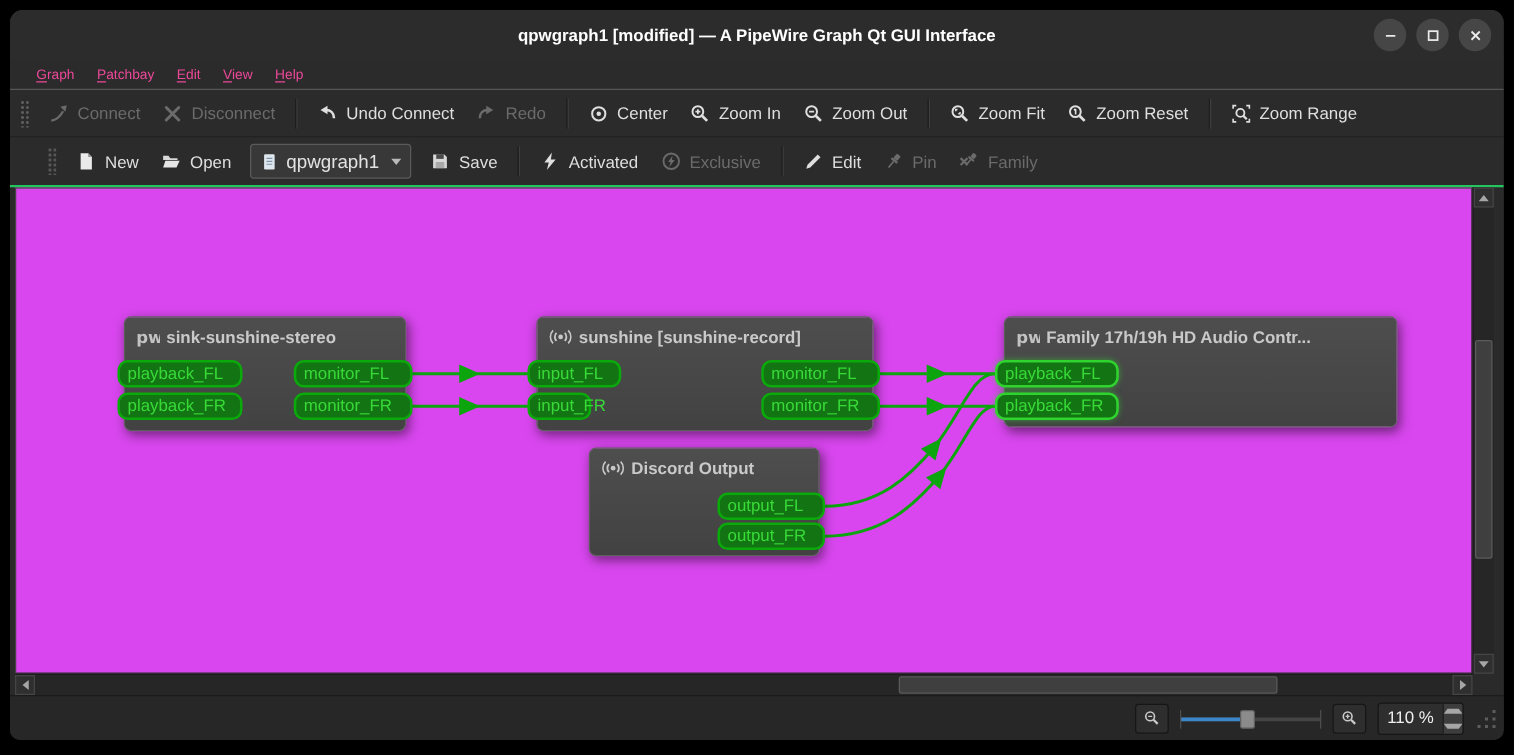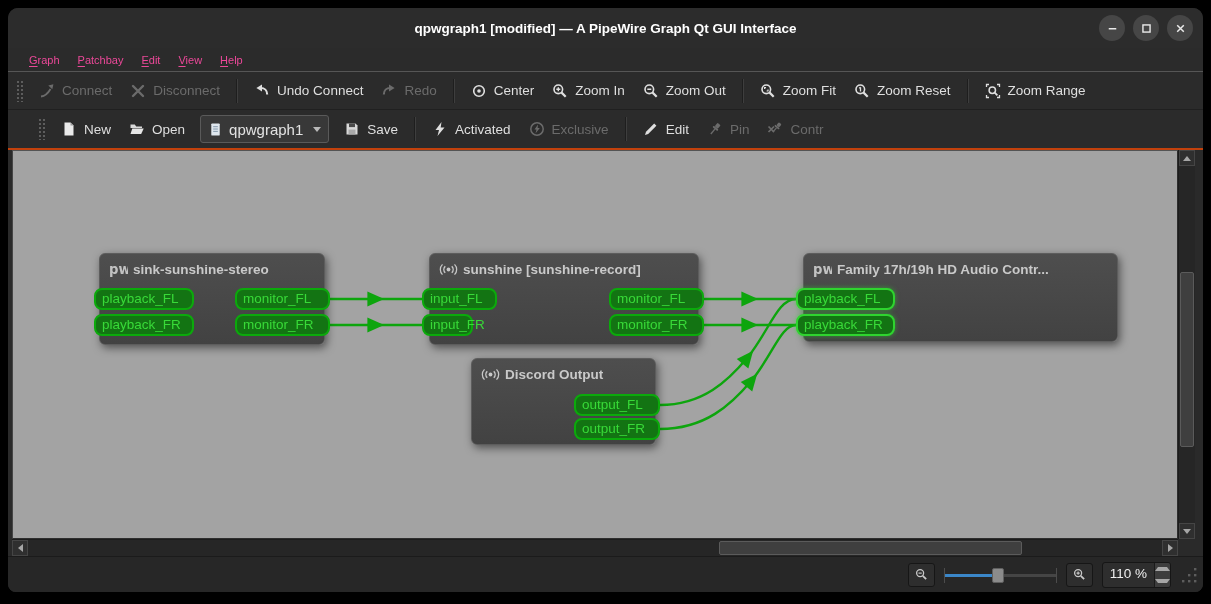--- a/index.html
+++ b/index.html
@@ -13,36 +13,36 @@
   #win-controls{margin-left:auto;display:flex;gap:8px;padding-right:10px;z-index:2;}
   .win-btn{width:26px;height:26px;border-radius:50%;background:#464646;display:flex;align-items:center;justify-content:center;}
   
   #menubar{height:23px;background:#2b2b2b;display:flex;align-items:center;padding-left:12px;
     border-bottom:1px solid #565656;flex:0 0 auto;}
   .menu-item{color:#ec4899;font-size:11px;padding:2px 9px;}
   .menu-item u{text-decoration:underline;text-underline-offset:2px;}
   
   .toolbar{height:37px;background:#2b2b2b;display:flex;align-items:center;padding-left:6px;flex:0 0 auto;}
   #toolbar-graph{border-bottom:1px solid #202020;}
-  #toolbar-patchbay{border-bottom:2px solid #c2410c;height:38px;padding-left:28px;}
+  #toolbar-patchbay{border-bottom:2px solid #22c55e;height:38px;padding-left:28px;}
   .tb-handle{width:7px;height:22px;margin:0 7px 0 2px;
     background-image:radial-gradient(#5d5d5d 1px,transparent 1.3px);background-size:4px 4px;}
   .tb-sep{width:0;height:24px;border-left:1px solid #1e1e1e;border-right:1px solid #3e3e3e;margin:0 7px;}
   .tb-btn{display:flex;align-items:center;gap:7px;padding:0 9px;height:28px;color:#dfdfdf;
     font-size:13.5px;white-space:nowrap;border-radius:3px;}
   .tb-btn.disabled{color:#6b6b6b;}
   .tb-btn svg{flex:0 0 auto;}
   .combo{display:flex;align-items:center;gap:6px;background:#383838;border:1px solid #5a5a5a;
     border-radius:3px;height:26px;padding:0 7px;margin:0 6px;color:#e2e2e2;font-size:15px;}
   .combo .chev{width:0;height:0;border-left:4px solid transparent;border-right:4px solid transparent;
     border-top:5px solid #b9b9b9;margin-left:4px;}
   
   #canvas-wrap{flex:1 1 auto;background:#2a2a2a;display:grid;
     grid-template-columns:4px 1166px 17px 1fr;grid-template-rows:1fr 17px;}
-  #canvas{grid-column:2;grid-row:1;position:relative;background:#a3a3a3;
+  #canvas{grid-column:2;grid-row:1;position:relative;background:#d946ef;
     border:1px solid;border-color:#545454 #2e2e2e #2e2e2e #454545;overflow:hidden;}
   #edges{position:absolute;left:0;top:0;pointer-events:none;}
   .gnode{position:absolute;background:linear-gradient(#4e4e4e,#424242);border:1px solid #5d5d5d;
     border-radius:6px;box-shadow:2px 3px 9px rgba(0,0,0,.5);}
   .gnode-head{display:flex;align-items:center;gap:5px;padding:7px 9px 0 9px;color:#c9c9c9;
     font-weight:bold;font-size:13.5px;white-space:nowrap;overflow:hidden;}
   .port{position:absolute;height:22px;box-sizing:border-box;border:2px solid #0baa0b;border-radius:8px;
     background:#137413;color:#38da38;font-size:13.5px;line-height:18px;padding:0 6px;white-space:nowrap;}
   .port.hl{border-color:#2fd42f;box-shadow:0 0 5px rgba(45,215,45,.55);}
   
@@ -257,21 +257,21 @@
         </div>
         <div class="tb-btn disabled">
           <svg width="16" height="16" viewBox="0 0 16 16">
             <g transform="rotate(40 9.5 7)" fill="currentColor">
               <rect x="7.5" y="1" width="3.6" height="4" rx="1"></rect>
               <rect x="6.4" y="5.1" width="5.8" height="1.8" rx="0.9"></rect>
               <rect x="8.7" y="6.9" width="1.3" height="5.6"></rect>
             </g>
             <path d="M1.5 5.5 L7 11 M7 5.5 L1.5 11" stroke="currentColor" stroke-width="1.7"></path>
           </svg>
-          <span>Contr</span>
+          <span>Family</span>
         </div>
       </div>
 
     <div id="canvas-wrap">
       <div id="canvas">
         <svg id="edges" width="1166" height="389" viewBox="0 0 1166 389">
           <defs>
             <marker id="arr" markerWidth="8" markerHeight="8" viewBox="0 0 8 8" refX="4.2" refY="4" orient="auto">
               <path d="M0.6 0.9 L7.6 4 L0.6 7.1 Z" fill="#0da50d"></path>
             </marker>

